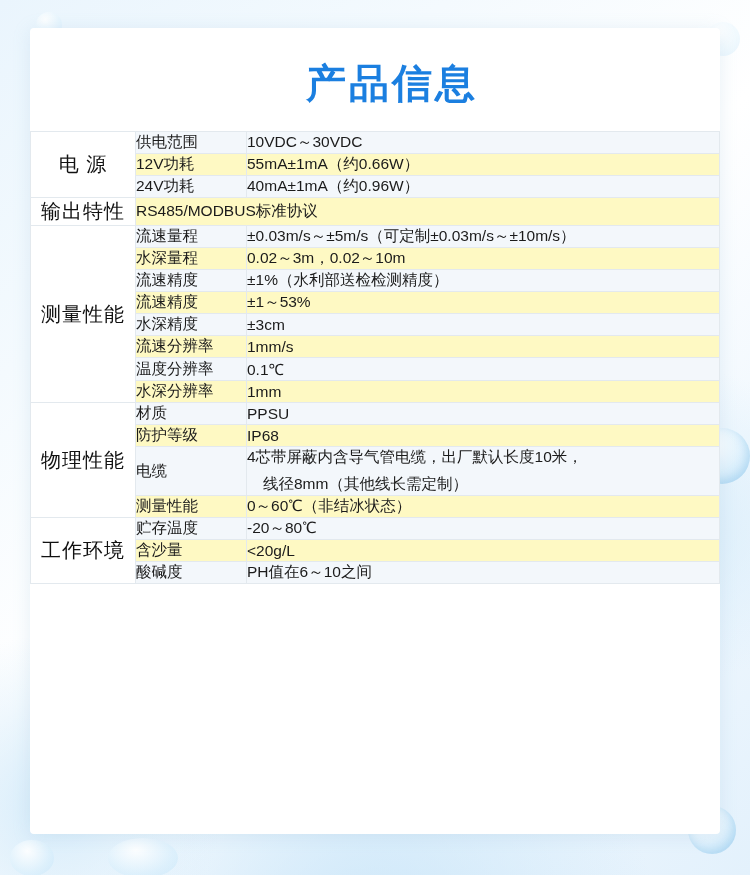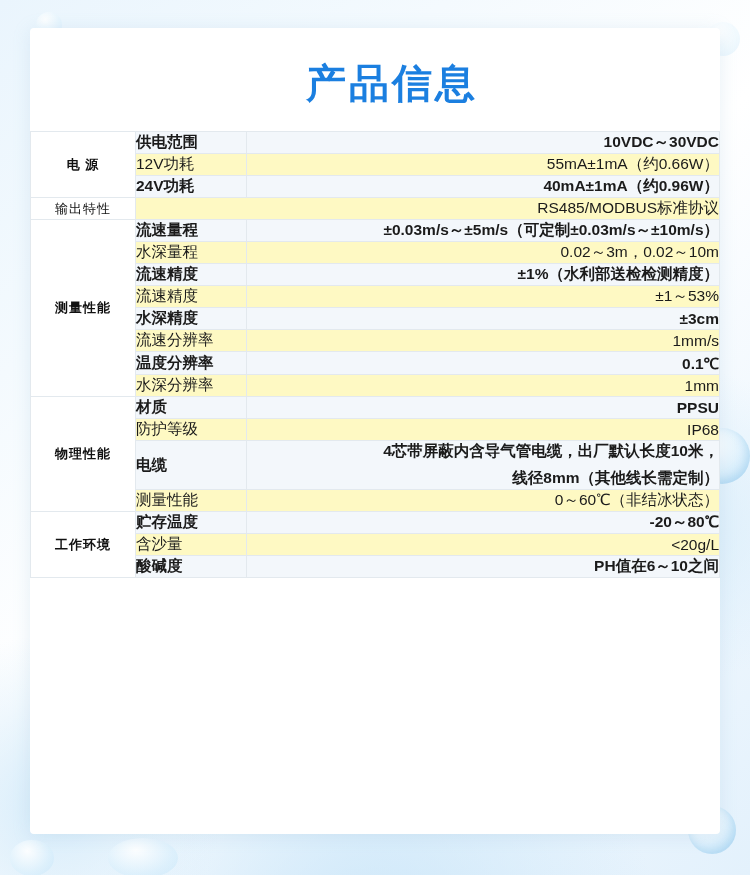--- a/index.html
+++ b/index.html
@@ -76,40 +76,39 @@
     color: #1b1b1b;
   }
   table.spec td {
     border: 1px solid #e3e9ee;
     padding: 0;
     vertical-align: middle;
   }
   .cat {
     width: 104px;
     text-align: center;
-    font-size: 13px;
+    font-size: 20px;
     letter-spacing: 1px;
     color: #111;
     padding: 6px 4px;
   }
   .key {
     width: 110px;
     padding: 9px 0 9px 12px;
     white-space: nowrap;
   }
   .val {
     padding: 9px 8px 9px 6px;
-    text-align: right;
   }
   .val .line2 {
     display: block;
     padding-top: 6px;
     margin-left: 16px;
   }
-  tr.alt td { background: #f3f7fb; font-weight: bold; }
+  tr.alt td { background: #f3f7fb; }
   tr.white td { background: #fef9c3; }
   td.cat { background: #ffffff; }
   tr.alt td.cat { background: #ffffff; }
   .cat-band { background: #ffffff !important; }
 </style>
 </head>
 <body>
 
 <div class="page">
   <span class="bubble b1"></span>

